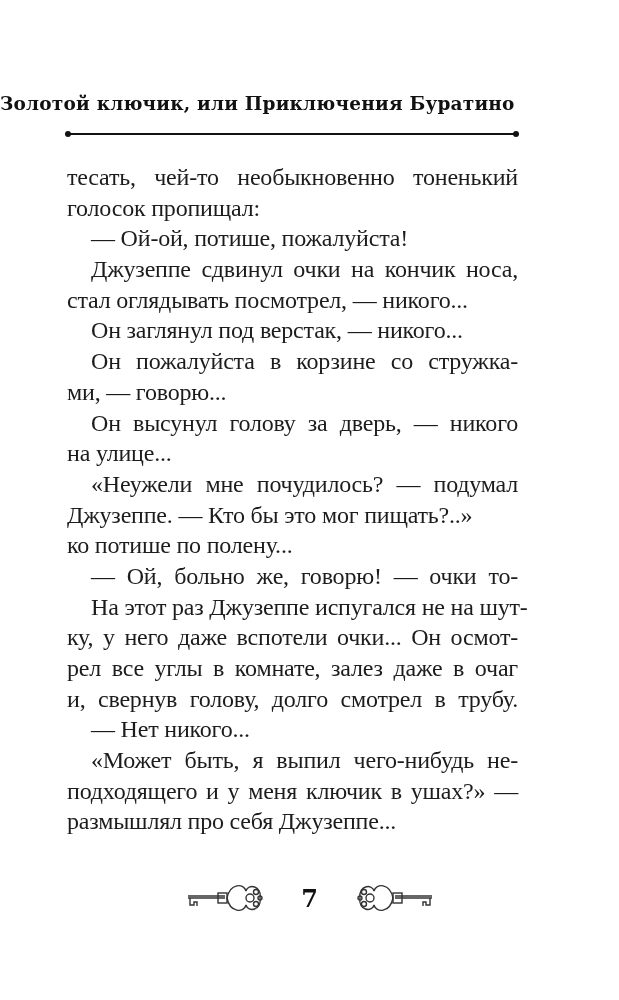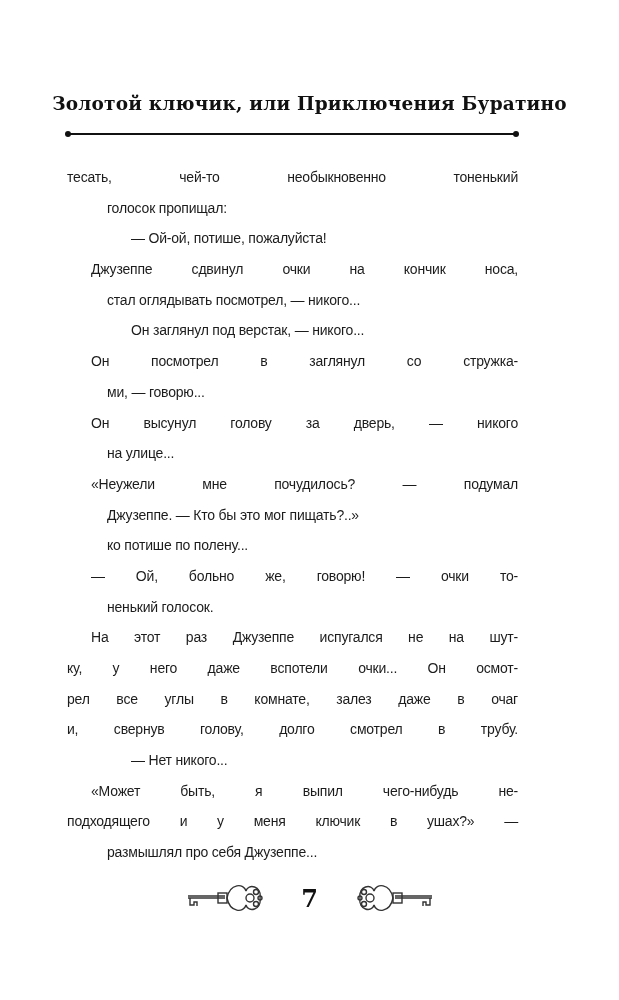--- a/index.html
+++ b/index.html
@@ -2,47 +2,47 @@
 <html><head>
   <meta charset="utf-8">
   <style>
     html, body { margin: 0; padding: 0; }
     body {
       width: 619px; height: 1000px; background: #ffffff;
       position: relative; overflow: hidden; color: #1a1a1a;
     }
     .running-head {
       position: absolute; left: 0; width: 619px; top: 93px;
-      text-align: center;
+      text-align: left;
       font-family: "DejaVu Serif", serif;
       font-size: 18.5px; font-weight: bold; letter-spacing: 0.2px;
       color: #111;
     }
     .rule {
       position: absolute; left: 68px; top: 133px; width: 448px; height: 2px;
       background: #111;
     }
     .rule .dot {
       position: absolute; top: -2px; width: 6px; height: 6px; border-radius: 50%;
       background: #111;
     }
     .rule .dot.l { left: -3px; }
     .rule .dot.r { right: -3px; }
     .body-text {
       position: absolute; left: 67px; top: 162px; width: 451px;
-      font-family: Liberation Sans, sans-serif;
-      font-size: 14px; line-height: 30.7px; color: #1c1c1c;
+      font-family: Liberation Serif, serif;
+      font-size: 24px; line-height: 30.7px; color: #1c1c1c;
       letter-spacing: -0.2px;
     }
     .line {
       display: block; white-space: nowrap; text-align: justify;
       text-align-last: justify; height: 30.7px;
     }
     .line.indent { padding-left: 24px; }
-    .line.last { text-align-last: left; margin-left: 40px; }
+    .line.last { text-align-last: left; }
     .folio {
       position: absolute; left: 0; width: 619px; top: 876px; height: 44px;
       display: flex; justify-content: center; align-items: center;
     }
     .page-number {
       font-family: "DejaVu Serif", serif; font-weight: bold;
       font-size: 24px; width: 80px; text-align: center; color: #111;
     }
     .key { width: 90px; height: 40px; }
   </style>
@@ -55,29 +55,28 @@
   <span class="dot r"></span>
 </div>
 
 <div class="body-text" id="body-text">
     <span class="line">тесать, чей-то необыкновенно тоненький</span>
     <span class="line last">голосок пропищал:</span>
     <span class="line indent last">— Ой-ой, потише, пожалуйста!</span>
     <span class="line indent">Джузеппе сдвинул очки на кончик носа,</span>
     <span class="line last">стал оглядывать посмотрел, — никого...</span>
     <span class="line indent last">Он заглянул под верстак, — никого...</span>
-    <span class="line indent">Он посмотрел в заглянул со стружка-</span>
+    <span class="line indent">Он пожалуйста в корзине со стружка-</span>
     <span class="line last">ми, — говорю...</span>
     <span class="line indent">Он высунул голову за дверь, — никого</span>
     <span class="line last">на улице...</span>
     <span class="line indent">«Неужели мне почудилось? — подумал</span>
     <span class="line last">Джузеппе. — Кто бы это мог пищать?..»</span>
     <span class="line last">ко потише по полену...</span>
     <span class="line indent">— Ой, больно же, говорю! — очки то-</span>
-    <span class="line last">ненький голосок.</span>
     <span class="line indent">На этот раз Джузеппе испугался не на шут-</span>
     <span class="line">ку, у него даже вспотели очки... Он осмот-</span>
     <span class="line">рел все углы в комнате, залез даже в очаг</span>
     <span class="line">и, свернув голову, долго смотрел в трубу.</span>
     <span class="line indent last">— Нет никого...</span>
     <span class="line indent">«Может быть, я выпил чего-нибудь не-</span>
     <span class="line">подходящего и у меня ключик в ушах?» —</span>
     <span class="line last">размышлял про себя Джузеппе...</span>
   </div>
 

